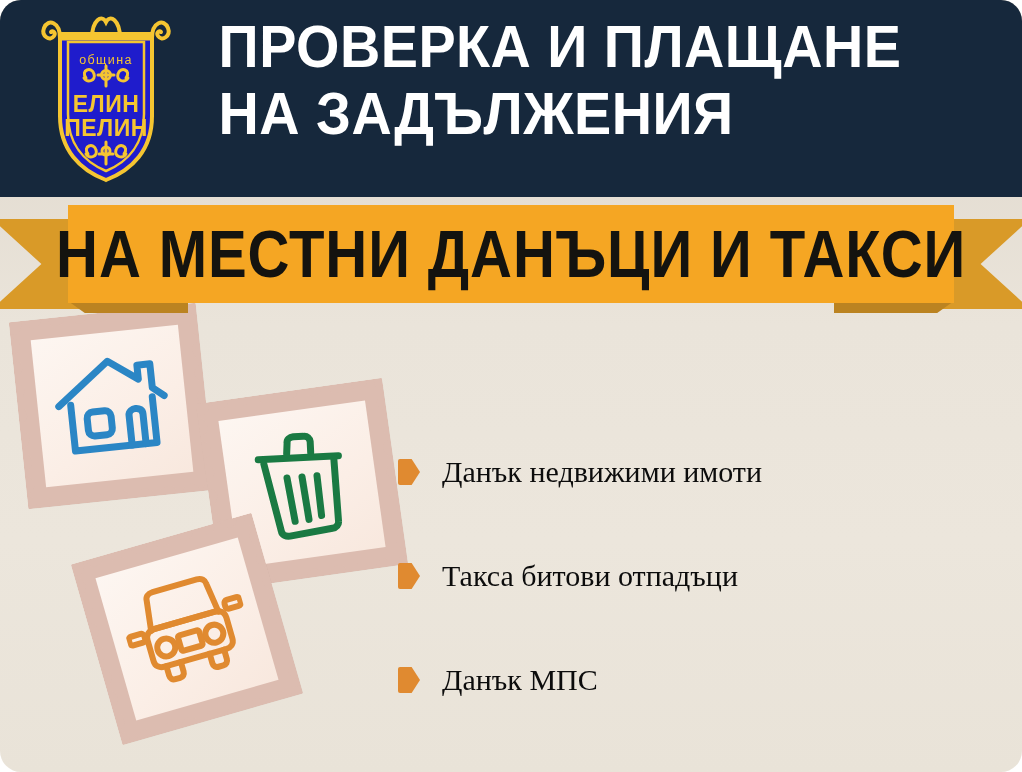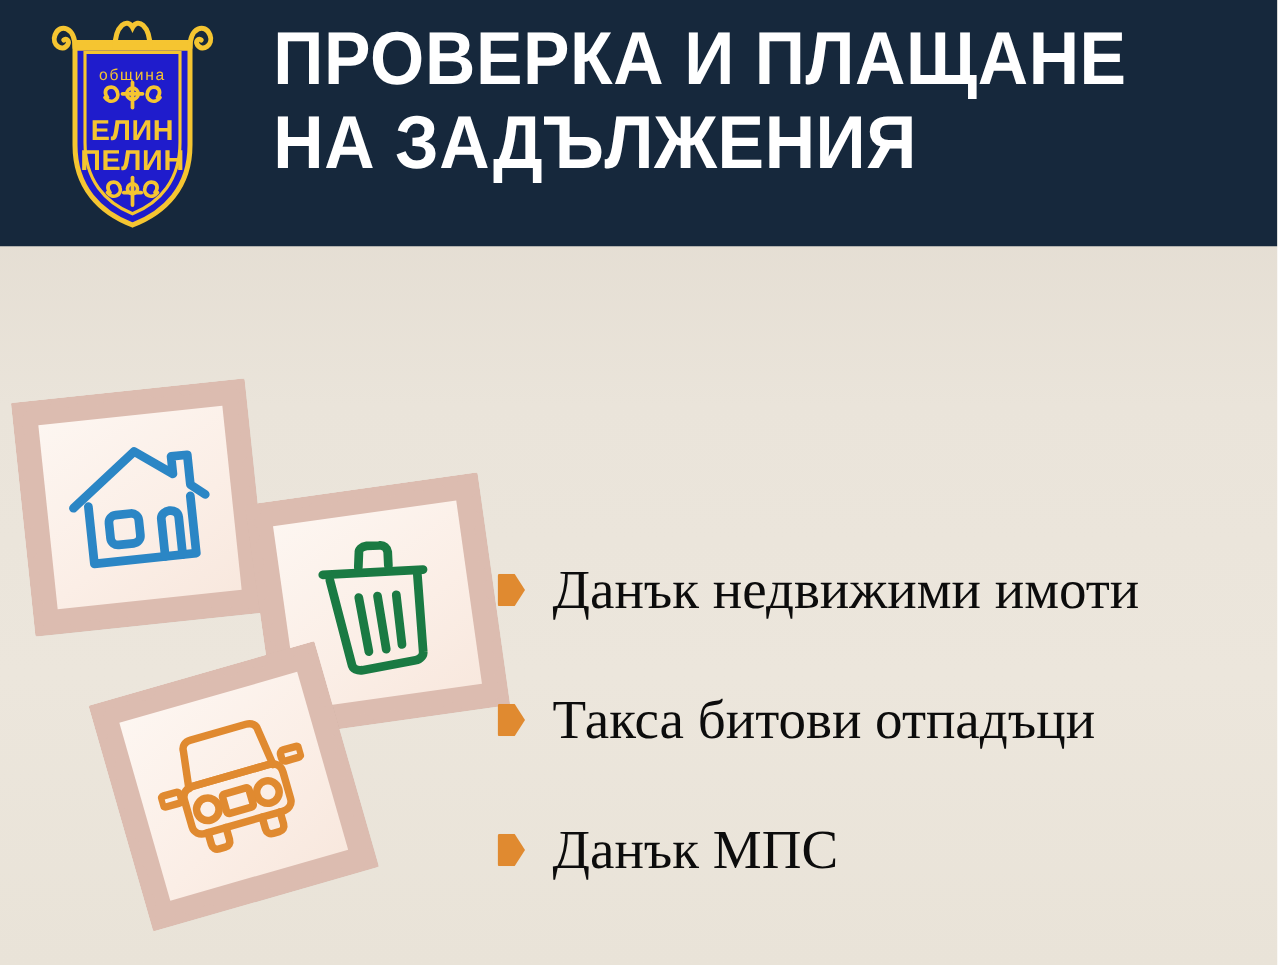--- a/index.html
+++ b/index.html
@@ -14,20 +14,21 @@
     font-family: "Liberation Sans", sans-serif;
     background: #ffffff;
   }
 
   #poster {
     position: relative;
     width: 1022px;
     height: 772px;
     overflow: hidden;
     background: linear-gradient(180deg, #cdc4b2 0%, #e3dcd1 18%, #eae4da 42%, #ece6dc 70%, #e9e3d8 100%);
+    border-radius: 21px;
   }
 
   
   .header {
     position: absolute;
     left: 0;
     top: 0;
     width: 1022px;
     height: 197px;
     background: #16283c;
@@ -170,21 +171,21 @@
     flex: 0 0 auto;
     width: 22px;
     height: 26px;
     background: #e08a30;
     clip-path: polygon(0% 0%, 62% 0%, 100% 50%, 62% 100%, 0% 100%);
     margin-right: 22px;
     border-radius: 2px;
   }
   .list-label {
     font-family: "Liberation Serif", "DejaVu Serif", serif;
-    font-size: 44px;
+    font-size: 30px;
     color: #0c0c0c;
     line-height: 1;
     white-space: nowrap;
   }
 </style>
 </head>
 <body>
 
 <div id="poster">
 
@@ -226,20 +227,29 @@
         </g>
       </svg>
     </div>
 
     <div class="header-titles">
       <div class="title-line l1">ПРОВЕРКА И ПЛАЩАНЕ</div>
       <div class="title-line l2">НА ЗАДЪЛЖЕНИЯ</div>
     </div>
   </div>
 
+  <div class="ribbon">
+    <div class="ribbon-tail left"></div>
+    <div class="ribbon-tail right"></div>
+    <div class="ribbon-shadow-l"></div>
+    <div class="ribbon-shadow-r"></div>
+    <div class="ribbon-main">
+      <span class="ribbon-text">НА МЕСТНИ ДАНЪЦИ И ТАКСИ</span>
+    </div>
+  </div>
 
   <div class="stamp" id="stamp-house">
     <div class="scallop">
       <svg width="188" height="188" viewBox="0 0 188 188" aria-hidden="true">
         <defs>
           <mask id="mk-house">
             <rect x="0" y="0" width="188" height="188" fill="#fff"></rect>
             <g fill="#000">
               <circle cx="4" cy="4" r="9"></circle>
                 <circle cx="24" cy="0" r="9"></circle>

